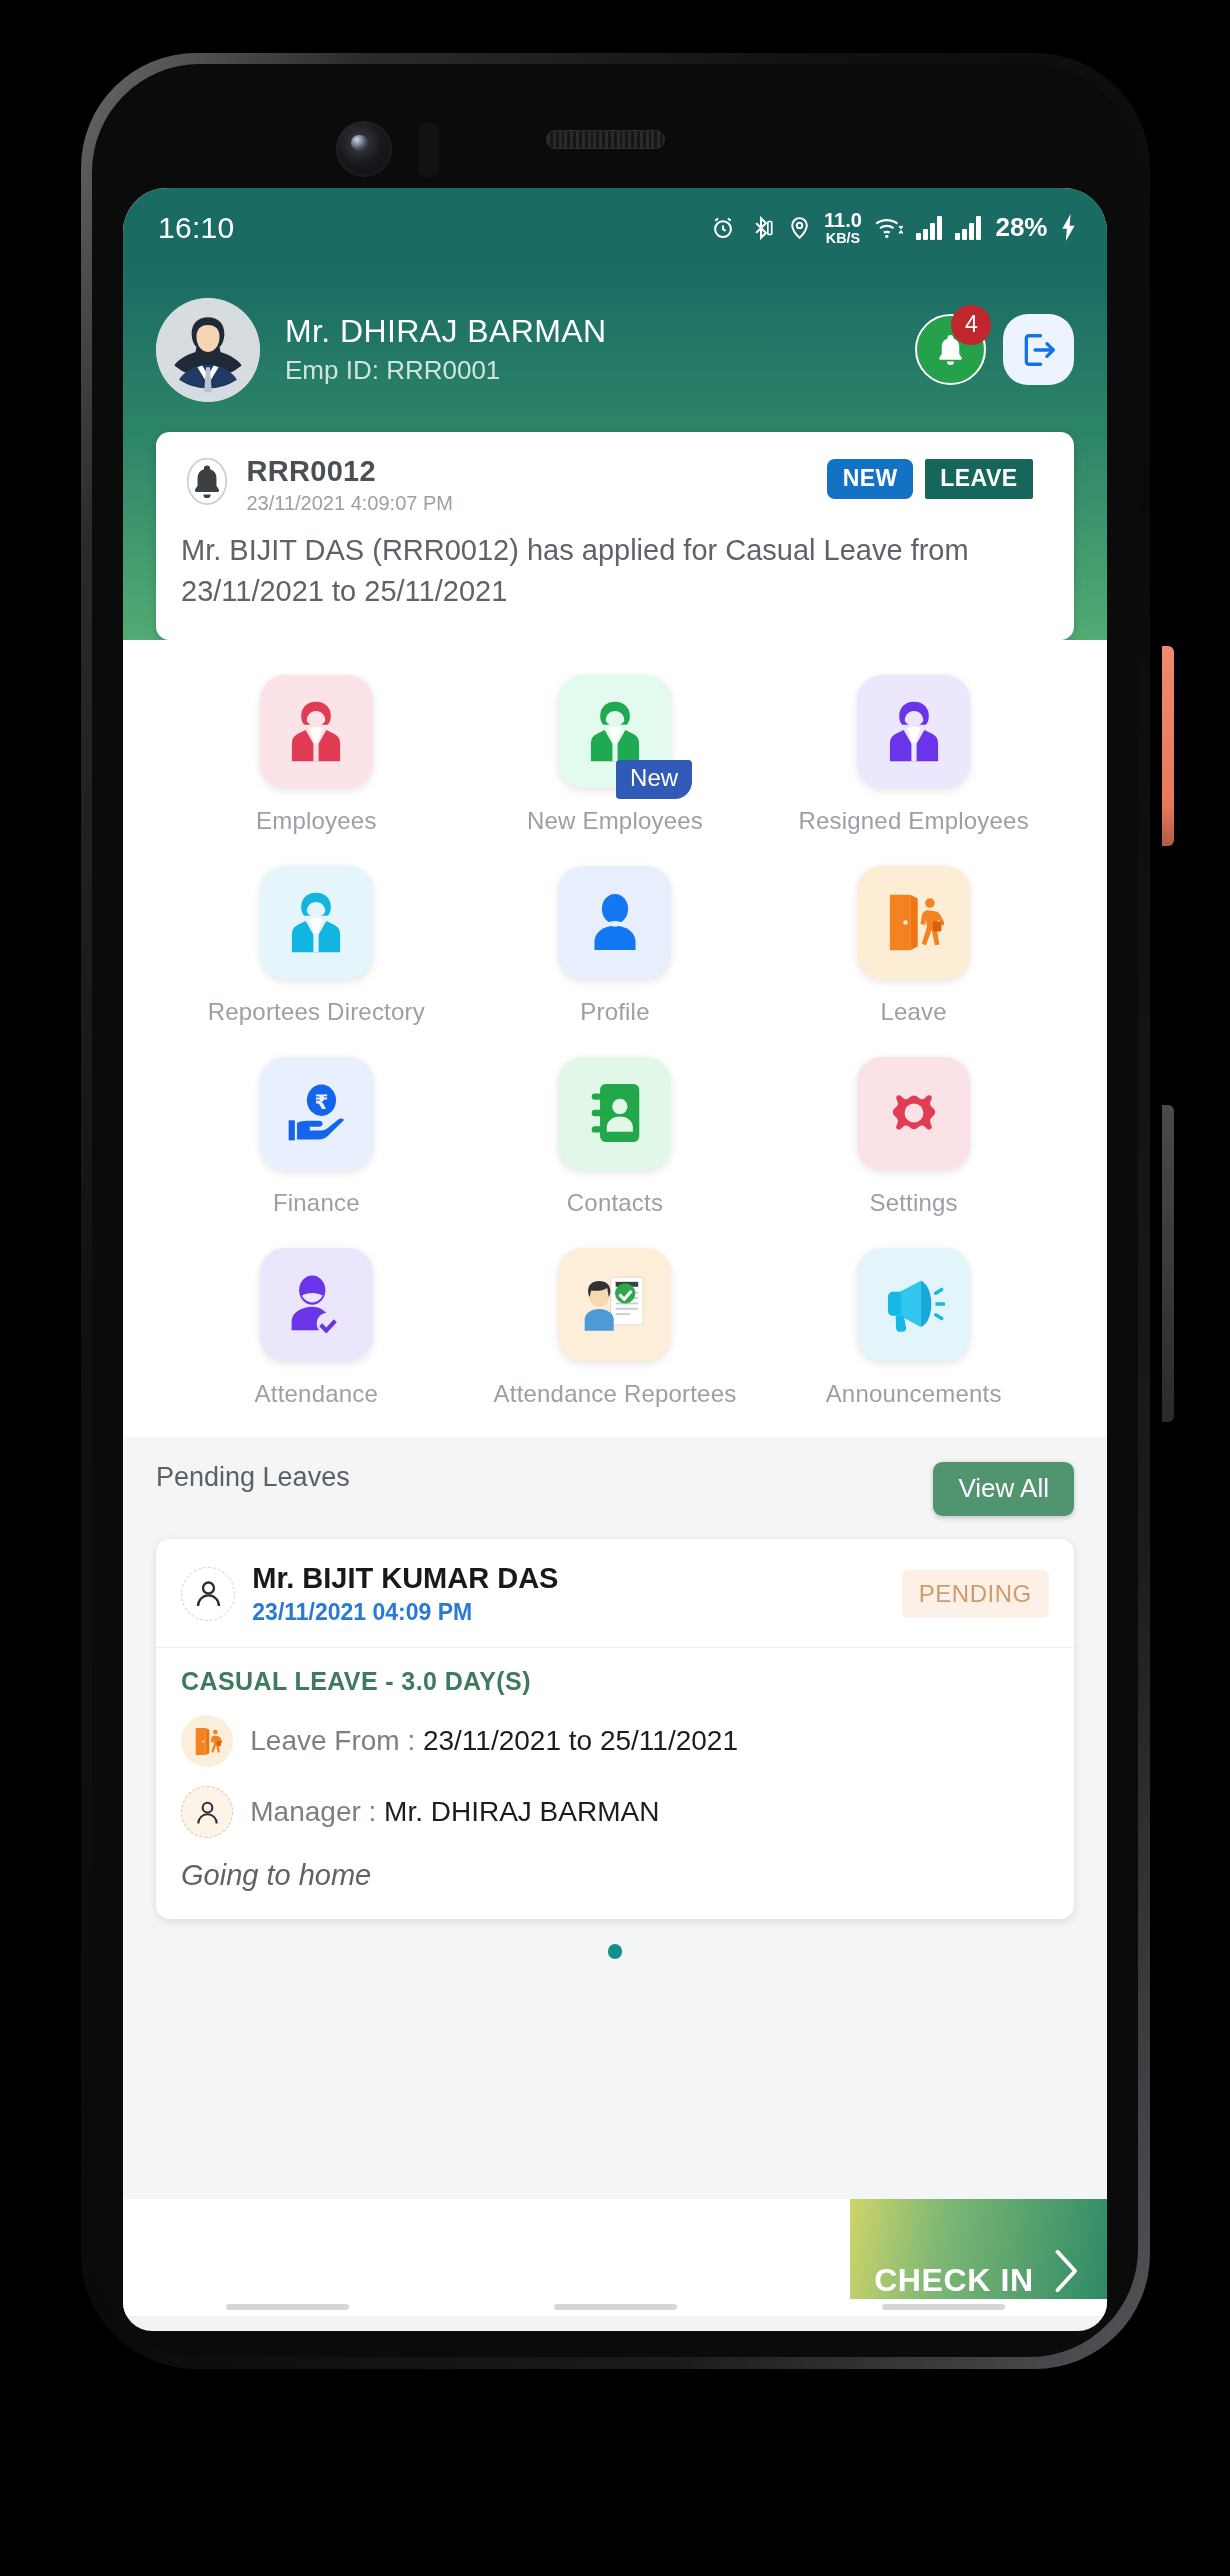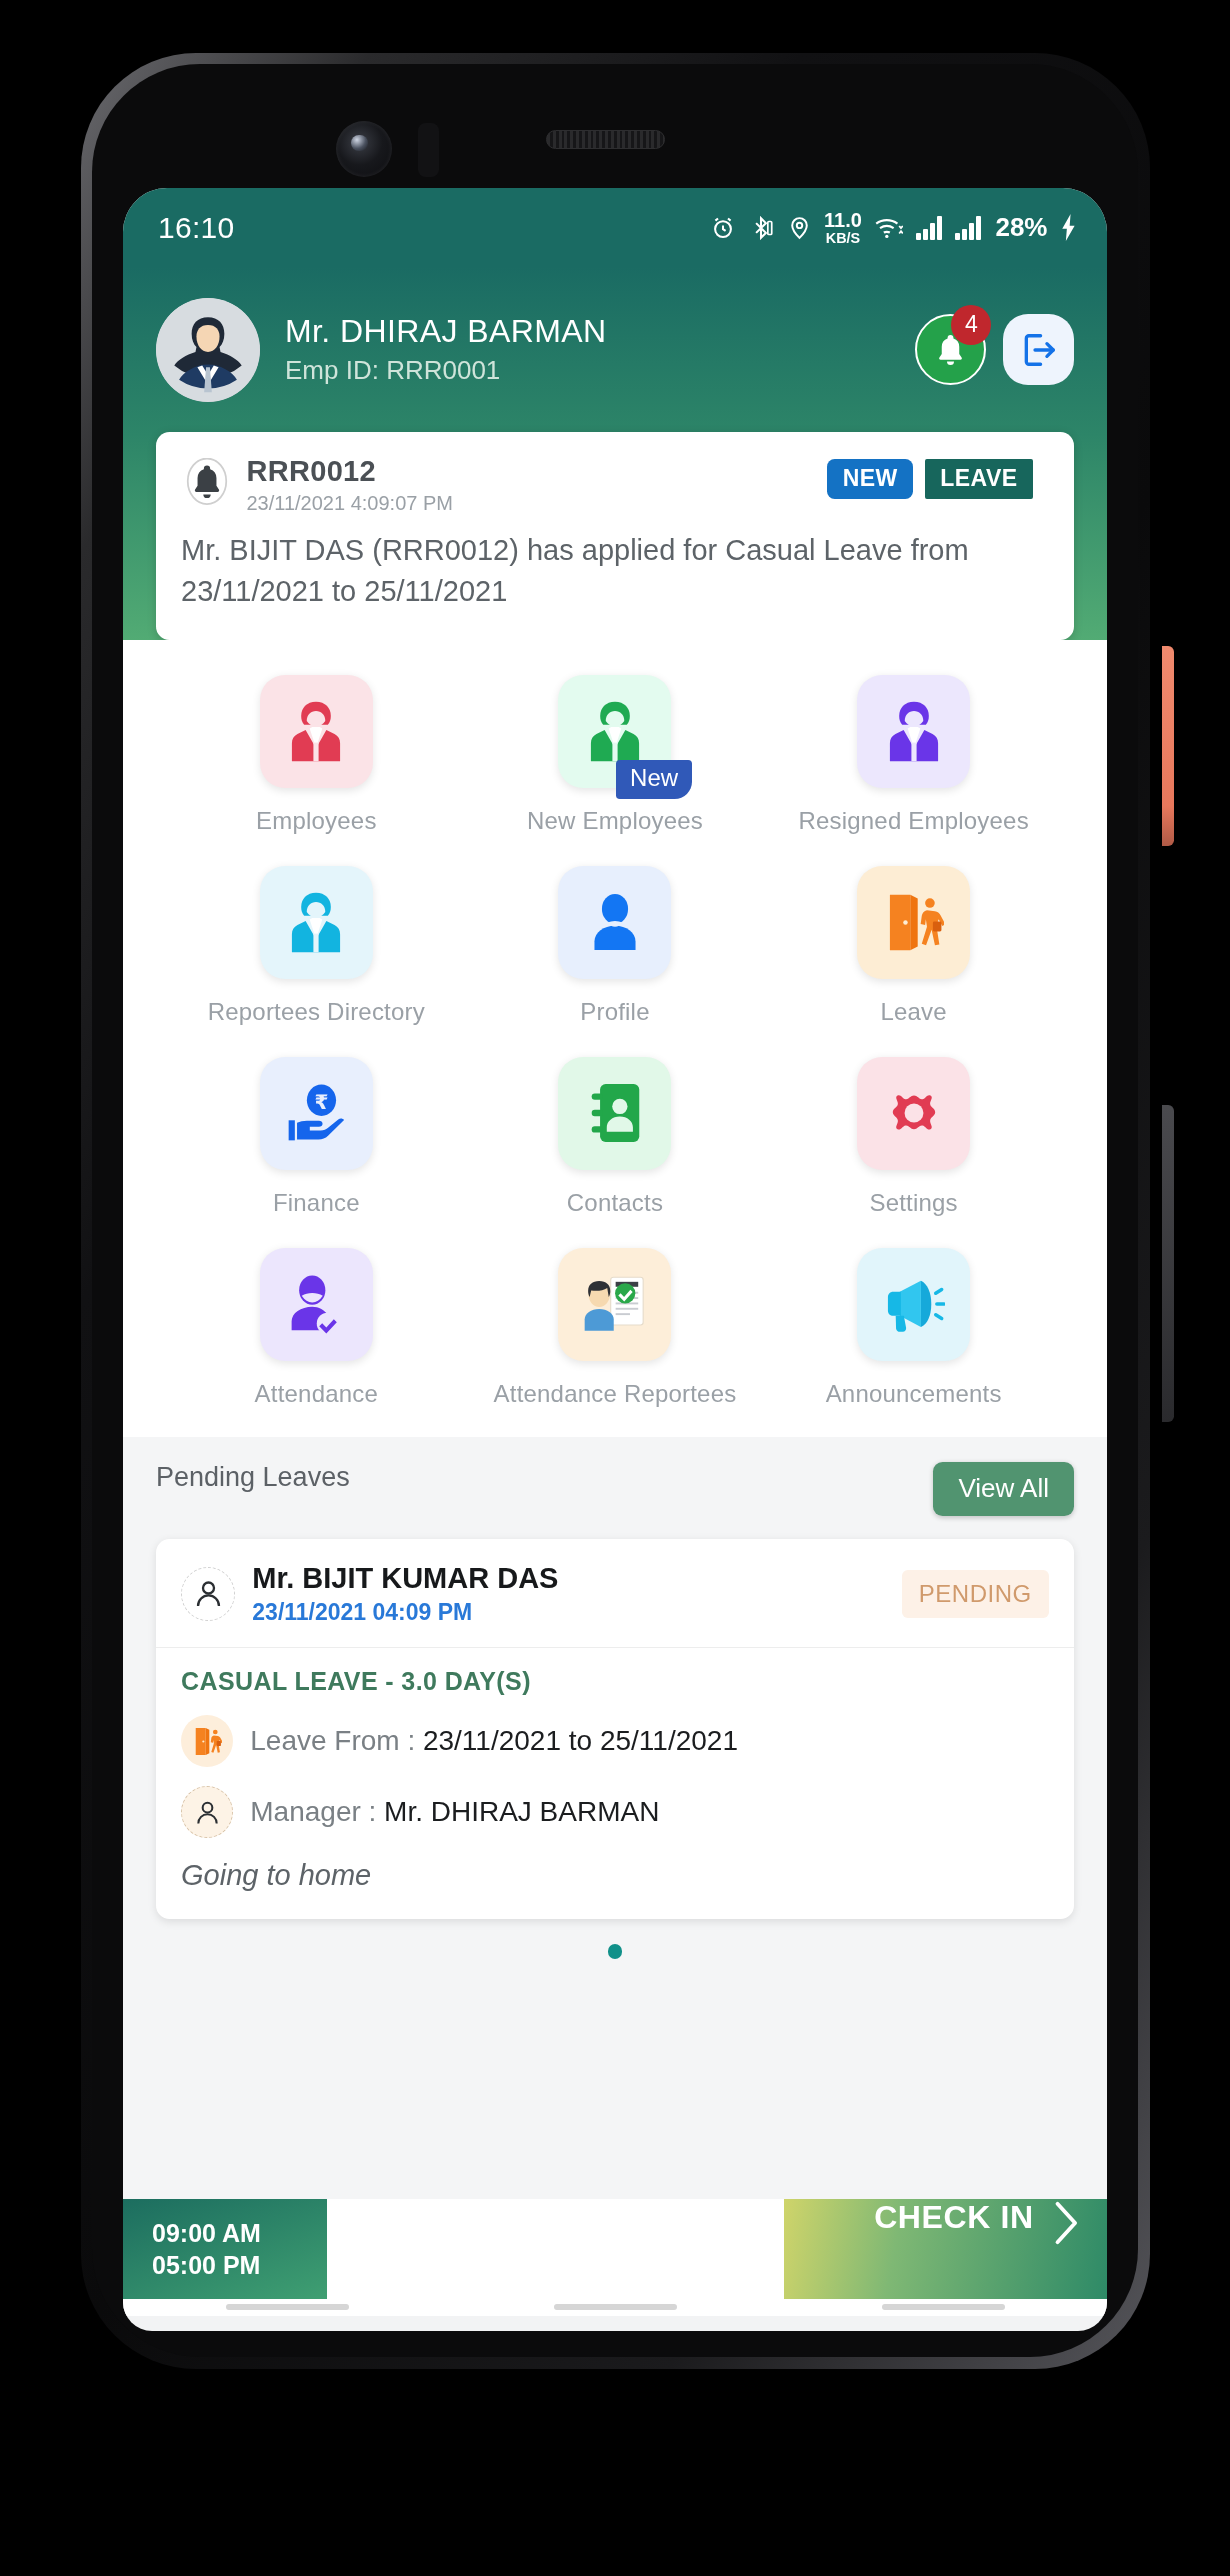--- a/index.html
+++ b/index.html
@@ -218,23 +218,23 @@
   
   #bottom-bar { display: flex; height: 100px; }
   #shift-time {
     width: 204px; background: linear-gradient(160deg,#1c6d5f 0%,#3f9f72 100%);
     color: #fff; display: flex; flex-direction: column;
     justify-content: center; padding-left: 29px; line-height: 1.28;
     font-size: 25px; font-weight: bold;
   }
   #bottom-middle { flex: 1; background: #fff; }
   #check-in-button {
-    width: 323px;
+    width: 257px;
     background: linear-gradient(100deg,#cfd46a 0%,#7fb874 35%,#2e8a67 100%);
-    color: #fff; display: flex; align-items: flex-start; justify-content: flex-end;
+    color: #fff; display: flex; align-items: flex-end; justify-content: flex-end;
     gap: 15.4px; padding-right: 25px;
   }
   #check-in-label { font-size: 32px; font-weight: bold; letter-spacing: 0.6px; }
 
   
   #nav-hints { display: flex; height: 17.3px; background: #fff; justify-content: space-around; align-items: center; }
   .nav-hint { width: 123px; height: 5.8px; background: #d6d6d6; border-radius: 2.9px; }
 </style>
 </head>
 <body>
@@ -586,24 +586,20 @@
       </div>
     </div>
 
     <div id="page-dots">
       <span id="page-dot-active"></span>
     </div>
   </div>
   <div id="pending-filler"></div>
 
   <div id="bottom-bar">
-    <div id="shift-time">
-      <span>09:00 AM</span>
-      <span>05:00 PM</span>
-    </div>
     <div id="bottom-middle"></div>
     <div id="check-in-button">
       <span id="check-in-label">CHECK IN</span>
       <span>
         <svg width="33" height="48" viewBox="0 0 20 30" fill="none" stroke="#fff" stroke-width="2.4" stroke-linecap="round" stroke-linejoin="round">
           <path d="M5 3l11 12L5 27"></path>
         </svg>
       </span>
     </div>
   </div>

